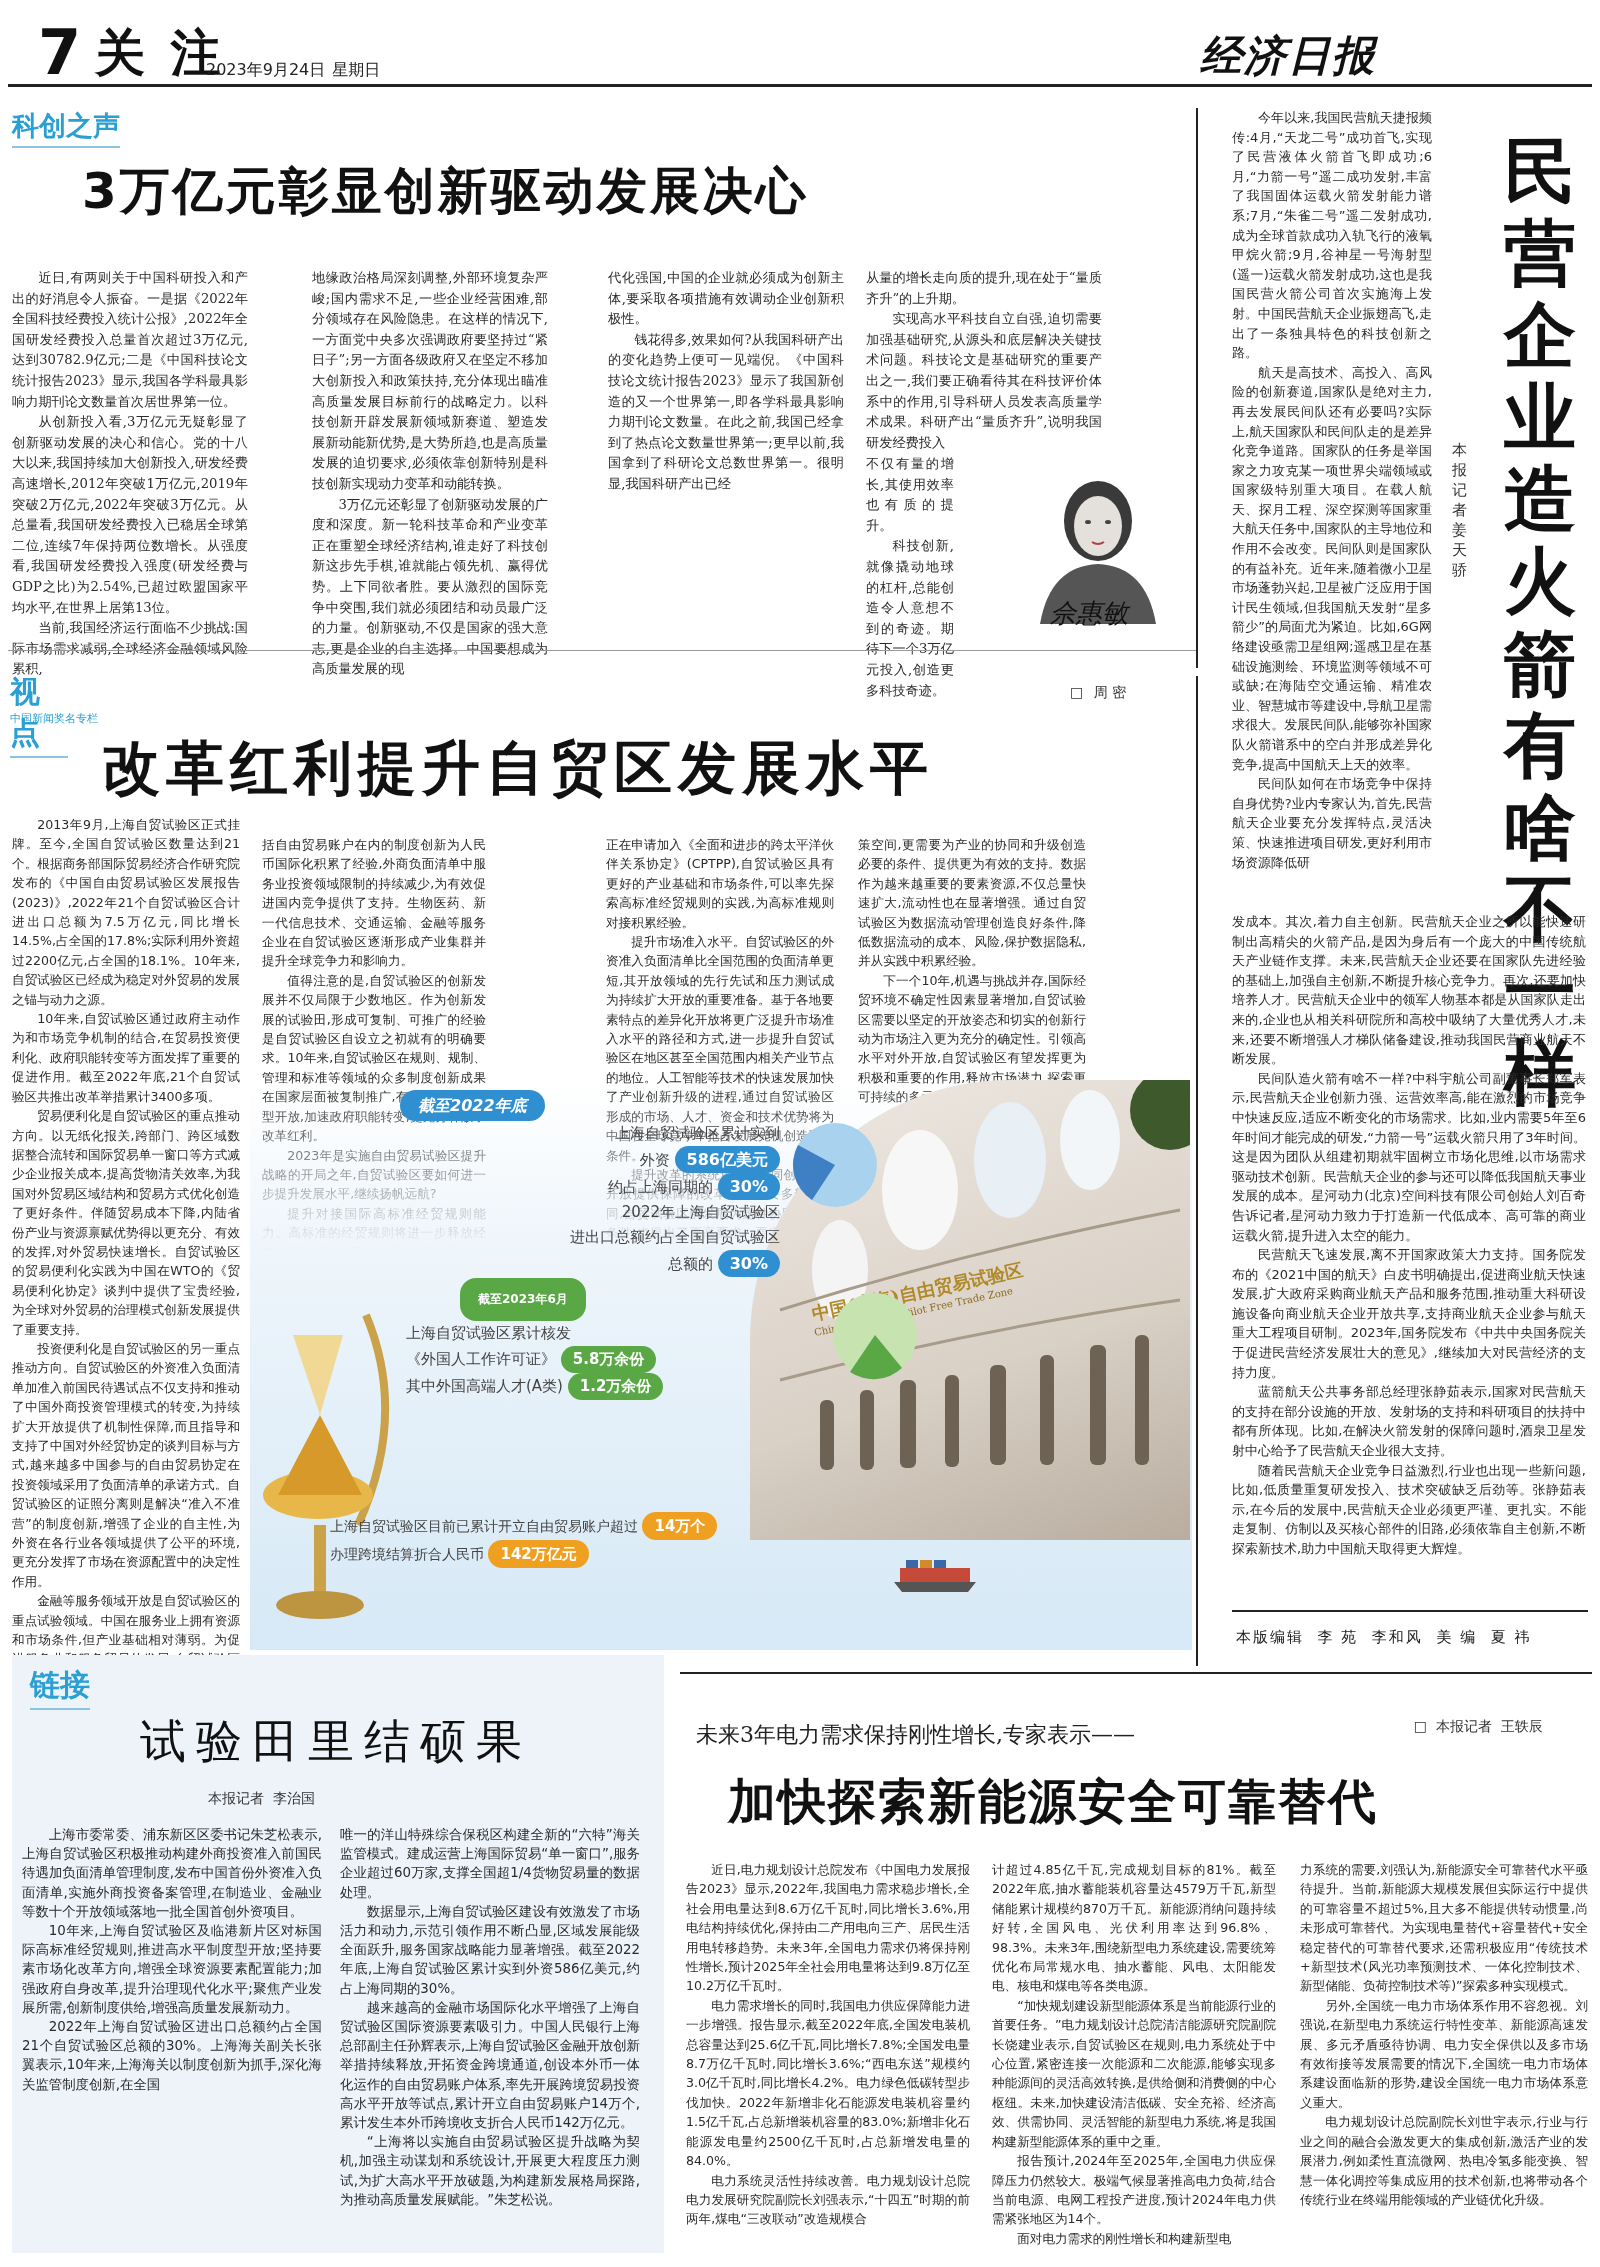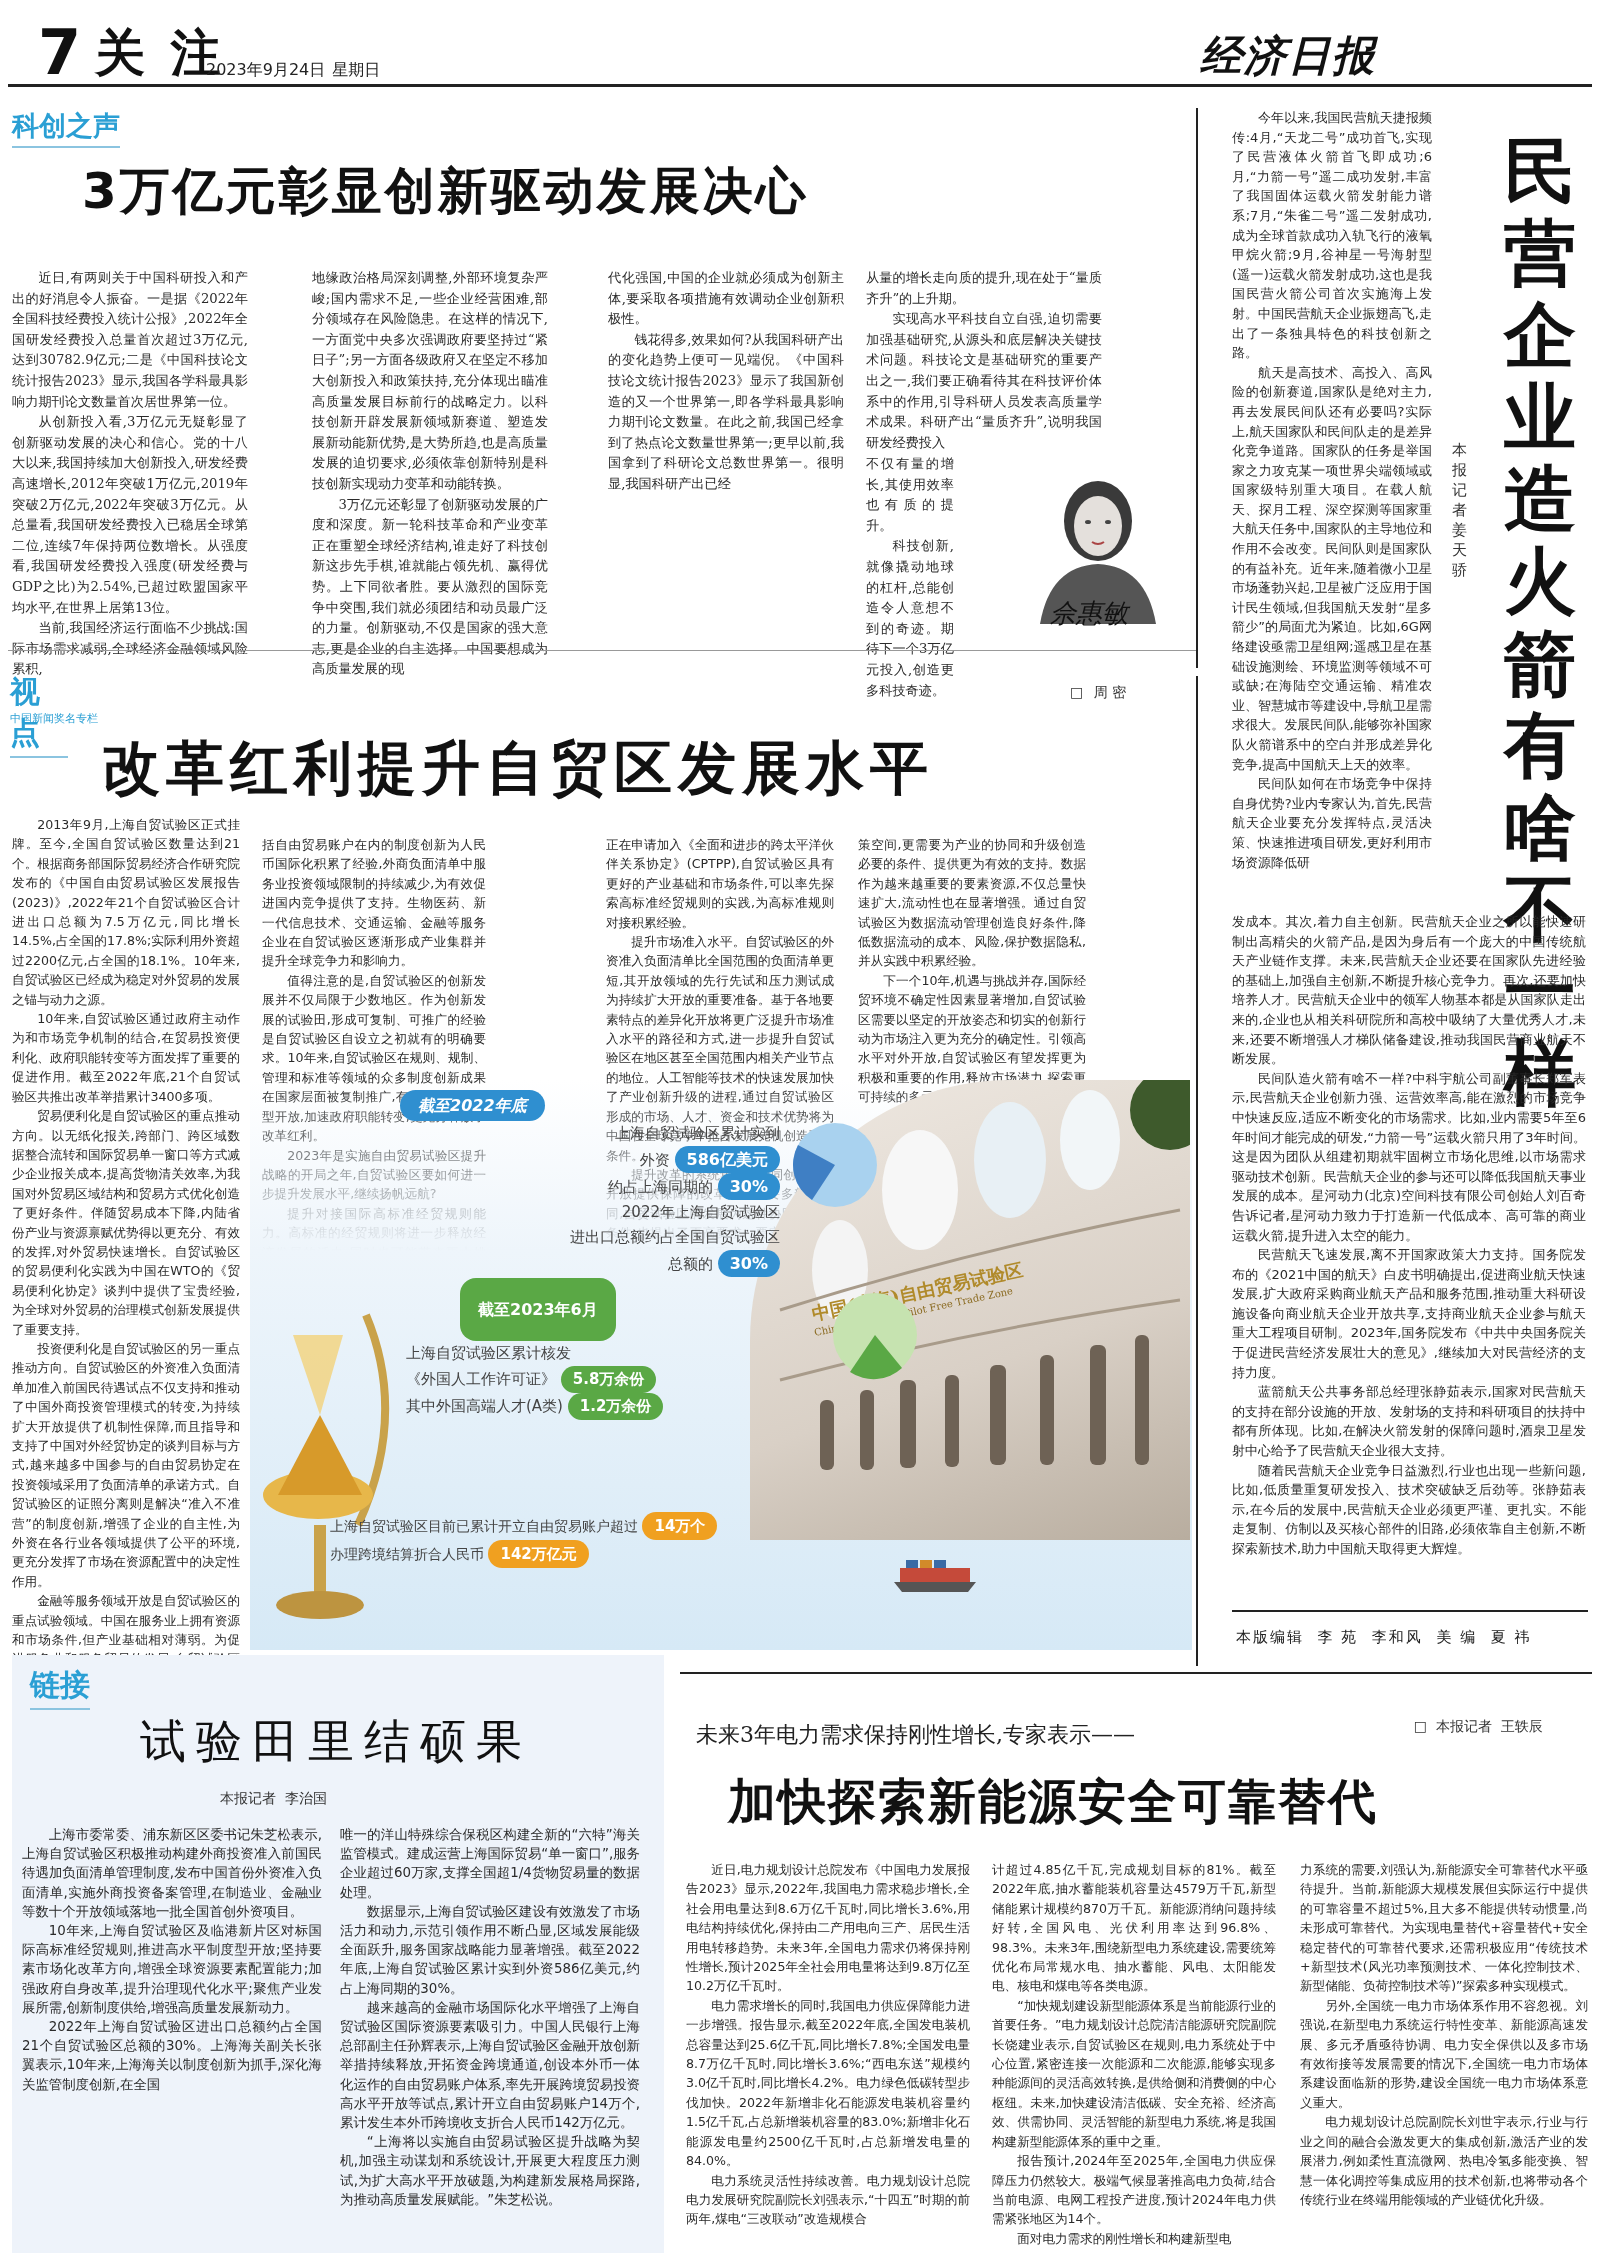--- a/index.html
+++ b/index.html
@@ -160,21 +160,21 @@
     <div>进出口总额约占全国自贸试验区</div>
     <div><span>总额的</span> <span class="pill" style="background:#2f8fd0;font-size:16px;">30%</span></div>
   </div>
   <svg class="abs" style="left:540px;top:40px;" width="90" height="90" viewBox="0 0 90 90">
     <circle cx="45" cy="45" r="42" fill="#a9d2ef"></circle>
     <path d="M45 45 L8 25 A42 42 0 0 0 22 80 Z" fill="#3f7fc4"></path>
   </svg>
 
   <div class="abs info" style="left:150px;top:198px;width:380px;font-size:15px;line-height:25px;">
     <div style="padding-left:60px;">
-      <span class="pill" style="background:#5aa845;font-size:16px;padding:19px 18px;">截至2023年6月</span>
+      <span class="pill" style="background:#5aa845;font-size:12px;padding:9px 18px;">截至2023年6月</span>
     </div>
     <div style="padding-left:6px;">上海自贸试验区累计核发</div>
     <div style="padding-left:6px;"><span>《外国人工作许可证》</span> <span class="pill" style="background:#5aa845;font-size:15px;">5.8万余份</span></div>
     <div style="padding-left:6px;"><span>其中外国高端人才(A类)</span> <span class="pill" style="background:#5aa845;font-size:15px;">1.2万余份</span></div>
   </div>
   <svg class="abs" style="left:580px;top:210px;" width="90" height="90" viewBox="0 0 90 90">
     <circle cx="45" cy="45" r="42" fill="#c6e3b0"></circle>
     <path d="M45 45 L20 82 A42 42 0 0 0 72 78 Z" fill="#5aa845"></path>
   </svg>
 
@@ -232,21 +232,21 @@
   <div class="abs serif" style="left:1236px;top:1628px;font-size:15px;letter-spacing:2px;white-space:pre;color:#222;">本版编辑  李 苑  李和风  美 编  夏 祎</div>
 </div>
 
 <div class="rule" style="left:680px;top:1672px;width:912px;height:2px;"></div>
 
 <div class="abs" style="left:12px;top:1655px;width:652px;height:598px;background:#eef3fa;">
   <div class="section-tag" style="left:18px;top:10px;font-size:30px;">
     <span>链接</span><span class="ul"></span>
   </div>
   <div class="headline" style="left:128px;top:56px;font-size:46px;letter-spacing:10px;font-weight:normal;">试验田里结硕果</div>
-  <div class="abs serif" style="left:208px;top:135px;font-size:14px;white-space:pre;color:#333;">本报记者  李治国</div>
+  <div class="abs serif" style="left:196px;top:135px;font-size:14px;white-space:pre;color:#333;">本报记者  李治国</div>
   <div class="col sans" style="left:10px;top:170px;width:300px;font-size:13.4px;line-height:19.2px;">
     <p>上海市委常委、浦东新区区委书记朱芝松表示,上海自贸试验区积极推动构建外商投资准入前国民待遇加负面清单管理制度,发布中国首份外资准入负面清单,实施外商投资备案管理,在制造业、金融业等数十个开放领域落地一批全国首创外资项目。</p>
     <p>10年来,上海自贸试验区及临港新片区对标国际高标准经贸规则,推进高水平制度型开放;坚持要素市场化改革方向,增强全球资源要素配置能力;加强政府自身改革,提升治理现代化水平;聚焦产业发展所需,创新制度供给,增强高质量发展新动力。</p>
     <p>2022年上海自贸试验区进出口总额约占全国21个自贸试验区总额的30%。上海海关副关长张翼表示,10年来,上海海关以制度创新为抓手,深化海关监管制度创新,在全国</p>
   </div>
   <div class="col sans" style="left:328px;top:170px;width:300px;font-size:13.4px;line-height:19.2px;">
     <p style="text-indent:0">唯一的洋山特殊综合保税区构建全新的“六特”海关监管模式。建成运营上海国际贸易“单一窗口”,服务企业超过60万家,支撑全国超1/4货物贸易量的数据处理。</p>
     <p>数据显示,上海自贸试验区建设有效激发了市场活力和动力,示范引领作用不断凸显,区域发展能级全面跃升,服务国家战略能力显著增强。截至2022年底,上海自贸试验区累计实到外资586亿美元,约占上海同期的30%。</p>
     <p>越来越高的金融市场国际化水平增强了上海自贸试验区国际资源要素吸引力。中国人民银行上海总部副主任孙辉表示,上海自贸试验区金融开放创新举措持续释放,开拓资金跨境通道,创设本外币一体化运作的自由贸易账户体系,率先开展跨境贸易投资高水平开放等试点,累计开立自由贸易账户14万个,累计发生本外币跨境收支折合人民币142万亿元。</p>
     <p>“上海将以实施自由贸易试验区提升战略为契机,加强主动谋划和系统设计,开展更大程度压力测试,为扩大高水平开放破题,为构建新发展格局探路,为推动高质量发展赋能。”朱芝松说。</p>

